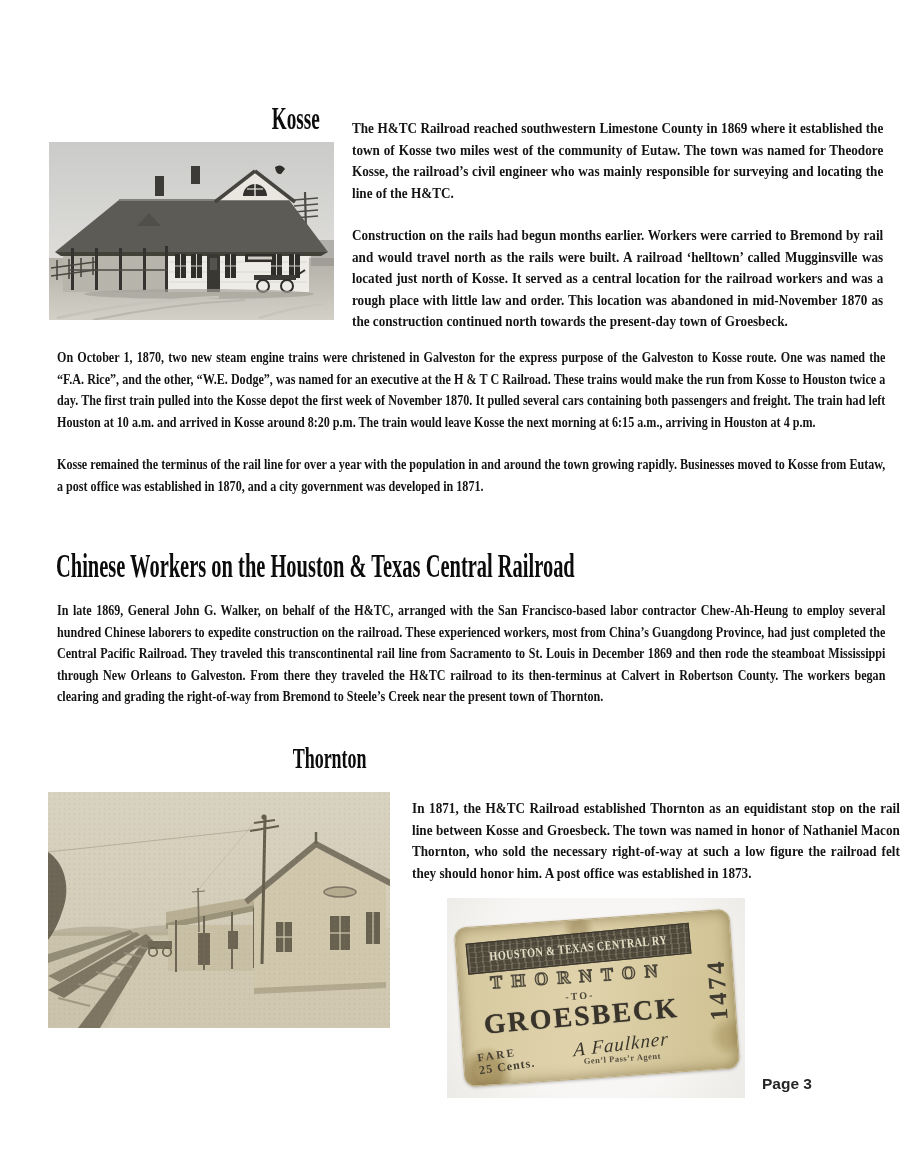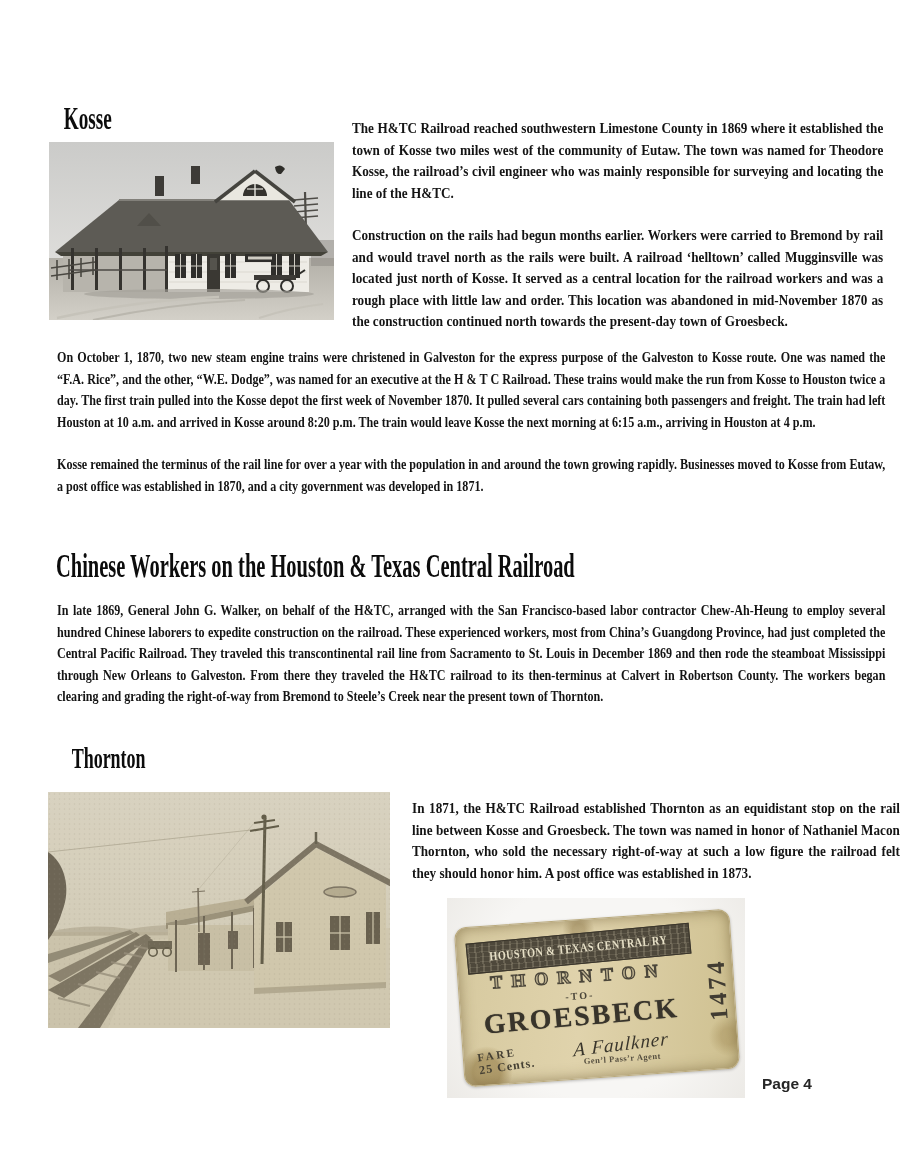--- a/index.html
+++ b/index.html
@@ -6,21 +6,21 @@
   .page{position:relative;width:920px;height:1154px;background:#ffffff;overflow:hidden;
         font-family:"Liberation Serif", serif;color:#121212;}
 
   
   .doc-text{font-weight:bold;color:#141414;text-align:justify;
             font-size:15.5px;line-height:21.5px;transform-origin:0 0;}
   .doc-text p{margin:0 0 21px 0;}
   .cond85{transform:scaleX(.85);}
   .cond78{transform:scaleX(.78);}
 
-  .sec-title{position:absolute;font-weight:bold;color:#0c0c0c;text-align:left;white-space:nowrap;}
+  .sec-title{position:absolute;font-weight:bold;color:#0c0c0c;text-align:right;white-space:nowrap;}
   .sec-title .tt{display:inline-block;transform:scaleX(.62);transform-origin:50% 50%;}
 
   #kosse-title{left:49px;top:101px;width:285px;font-size:31px;}
   #thornton-title{left:49px;top:742px;width:340px;font-size:29px;}
 
   #chinese-heading{position:absolute;left:56px;top:548px;font-size:33px;font-weight:bold;
                    white-space:nowrap;transform:scaleX(.62);transform-origin:0 0;color:#0c0c0c;}
 
   #kosse-col{position:absolute;left:352px;top:117px;width:625px;}
   #full-block{position:absolute;left:57px;top:346px;width:1062px;}
@@ -290,14 +290,14 @@
         <div class="f2">25 Cents.</div>
       </div>
       <div class="ticket-sig">
         <div class="sig">A Faulkner</div>
         <div class="agent">Gen’l Pass’r Agent</div>
       </div>
       <div class="ticket-num">1474</div>
     </div>
   </div>
 
-  <div id="page-footer">Page 4</div>
+  <div id="page-footer">Page 3</div>
 </div>
 
 </body></html>

